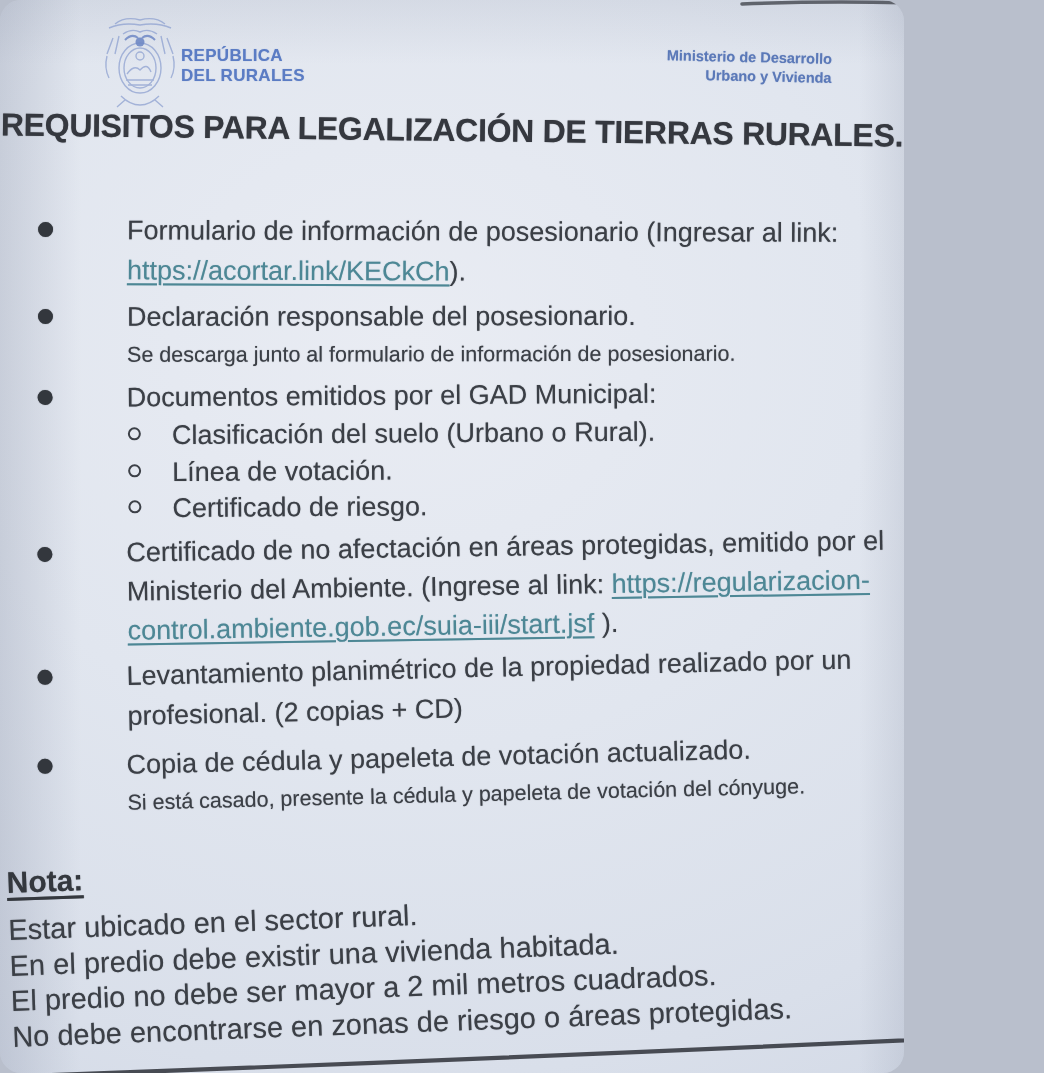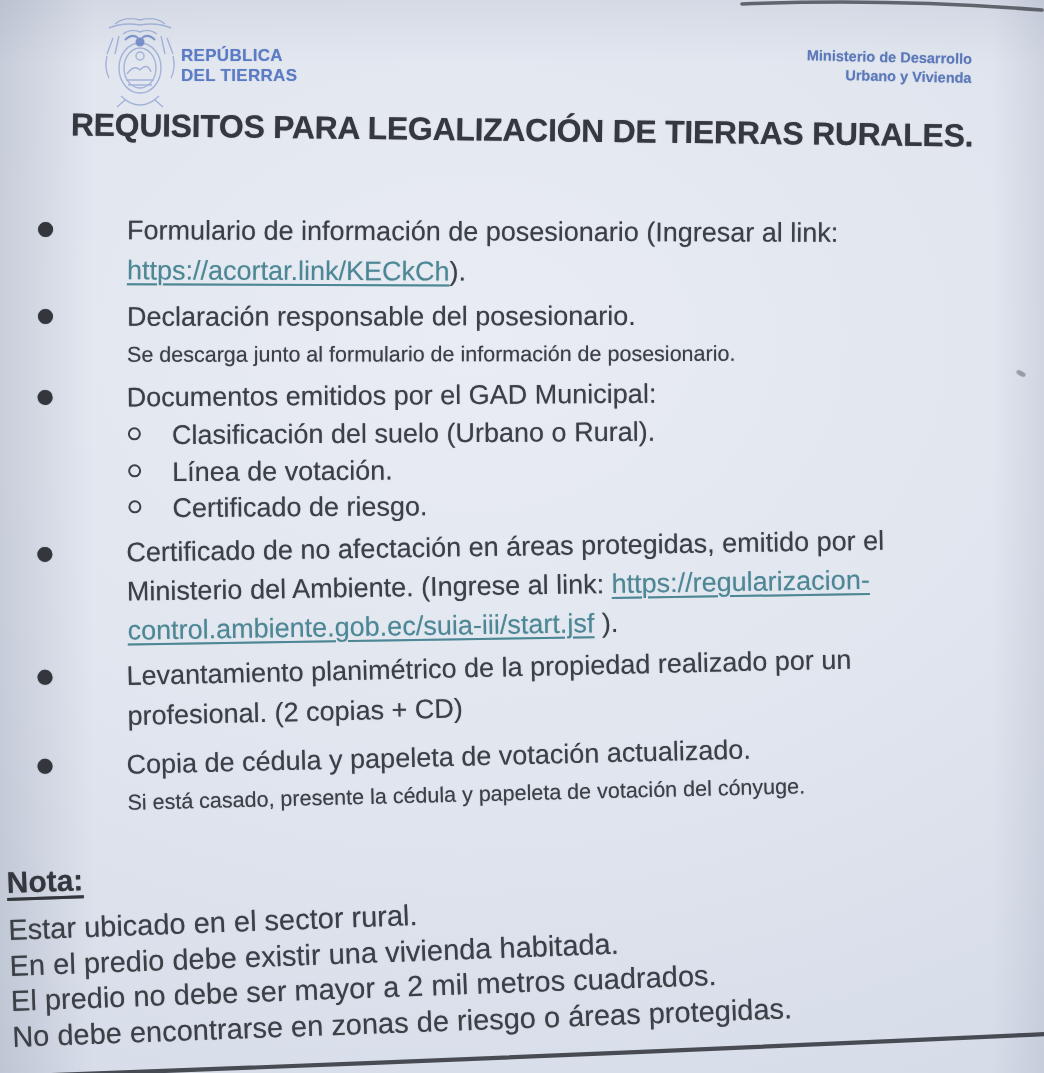--- a/index.html
+++ b/index.html
@@ -1,19 +1,20 @@
 <!DOCTYPE html>
 <html><head>
 <meta charset="utf-8">
 <style>
   html,body{margin:0;padding:0;background:#b9bfcc;}
   .page{
-    position:relative;width:1044px;height:1073px;overflow:hidden;
+    position:relative;width:904px;height:1073px;overflow:hidden;
     font-family:"Liberation Sans",sans-serif;
     background:radial-gradient(130% 95% at 45% 32%, #e9ecf3 0%, #e1e6ef 40%, #d9dfea 72%, #ced5e3 100%);
+    border-radius:21px;
   }
   .page::before{
     content:"";position:absolute;inset:0;pointer-events:none;
     background:
       linear-gradient(to right, rgba(96,106,132,.20), rgba(96,106,132,0) 9%),
       linear-gradient(to bottom, rgba(96,106,132,.10), rgba(96,106,132,0) 6%),
       linear-gradient(to left, rgba(96,106,132,.13), rgba(96,106,132,0) 5%);
   }
   .txt{color:#3b3f46;text-shadow:0 0 1px rgba(59,63,70,.55);}
   .link{color:#4d8795;text-shadow:0 0 1px rgba(77,135,149,.45);
@@ -76,21 +77,21 @@
         <path d="M26 84 q9 9 19 9 q10 0 19 -9"></path>
         <path d="M30 88 l-8 7 M60 88 l8 7"></path>
       </g>
       <g stroke="#4a6ab8" stroke-width="2" fill="none" opacity=".85">
         <path d="M30 28 q7 -7 13 -2 M60 28 q-7 -7 -13 -2"></path>
       </g>
       <circle cx="45" cy="30" r="4.5" fill="#4a6ab8" opacity=".9" stroke="none"></circle>
     </svg>
     <div class="logo-text">
       <div>REPÚBLICA</div>
-      <div>DEL TIERRAS</div>
+      <div>DEL RURALES</div>
     </div>
   </div>
 
   <div class="ministry">
     <div>Ministerio de Desarrollo</div>
     <div>Urbano y Vivienda</div>
   </div>
 
   <div class="title txt">REQUISITOS PARA LEGALIZACIÓN DE TIERRAS RURALES.</div>
 

